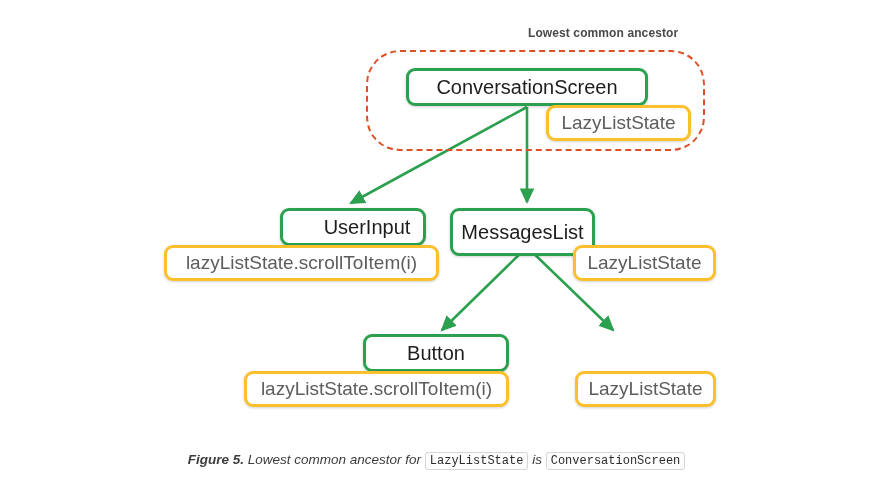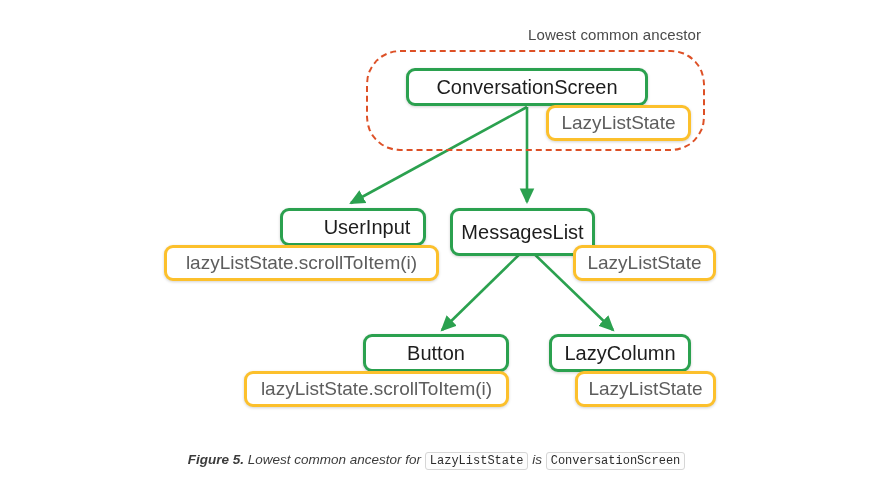--- a/index.html
+++ b/index.html
@@ -31,22 +31,22 @@
     top: 0;
     width: 873px;
     height: 438px;
     pointer-events: none;
   }
 
   .ancestor-label {
     position: absolute;
     left: 528px;
     top: 26px;
-    font-size: 15px;
-    font-weight: normal;
+    font-size: 12px;
+    font-weight: bold;
     color: #4a4a4a;
     letter-spacing: .1px;
     white-space: nowrap;
   }
 
   .ancestor-region {
     position: absolute;
     left: 366px;
     top: 50px;
     width: 339px;
@@ -154,21 +154,20 @@
 
   <div class="node component" id="node-userinput">UserInput</div>
   <div class="node state" id="state-userinput">lazyListState.scrollToItem(i)</div>
 
   <div class="node component" id="node-messageslist">MessagesList</div>
   <div class="node state" id="state-messageslist">LazyListState</div>
 
   <div class="node component" id="node-button">Button</div>
   <div class="node state" id="state-button">lazyListState.scrollToItem(i)</div>
 
-  <div class="node component" id="node-lazycolumn">LazyColumn</div>
   <div class="node state" id="state-lazycolumn">LazyListState</div>
 
 </div>
 
 <div class="caption">
   <span class="fig-num">Figure 5.</span>
   <span>Lowest common ancestor for</span>
   <code>LazyListState</code>
   <span>is</span>
   <code>ConversationScreen</code>

